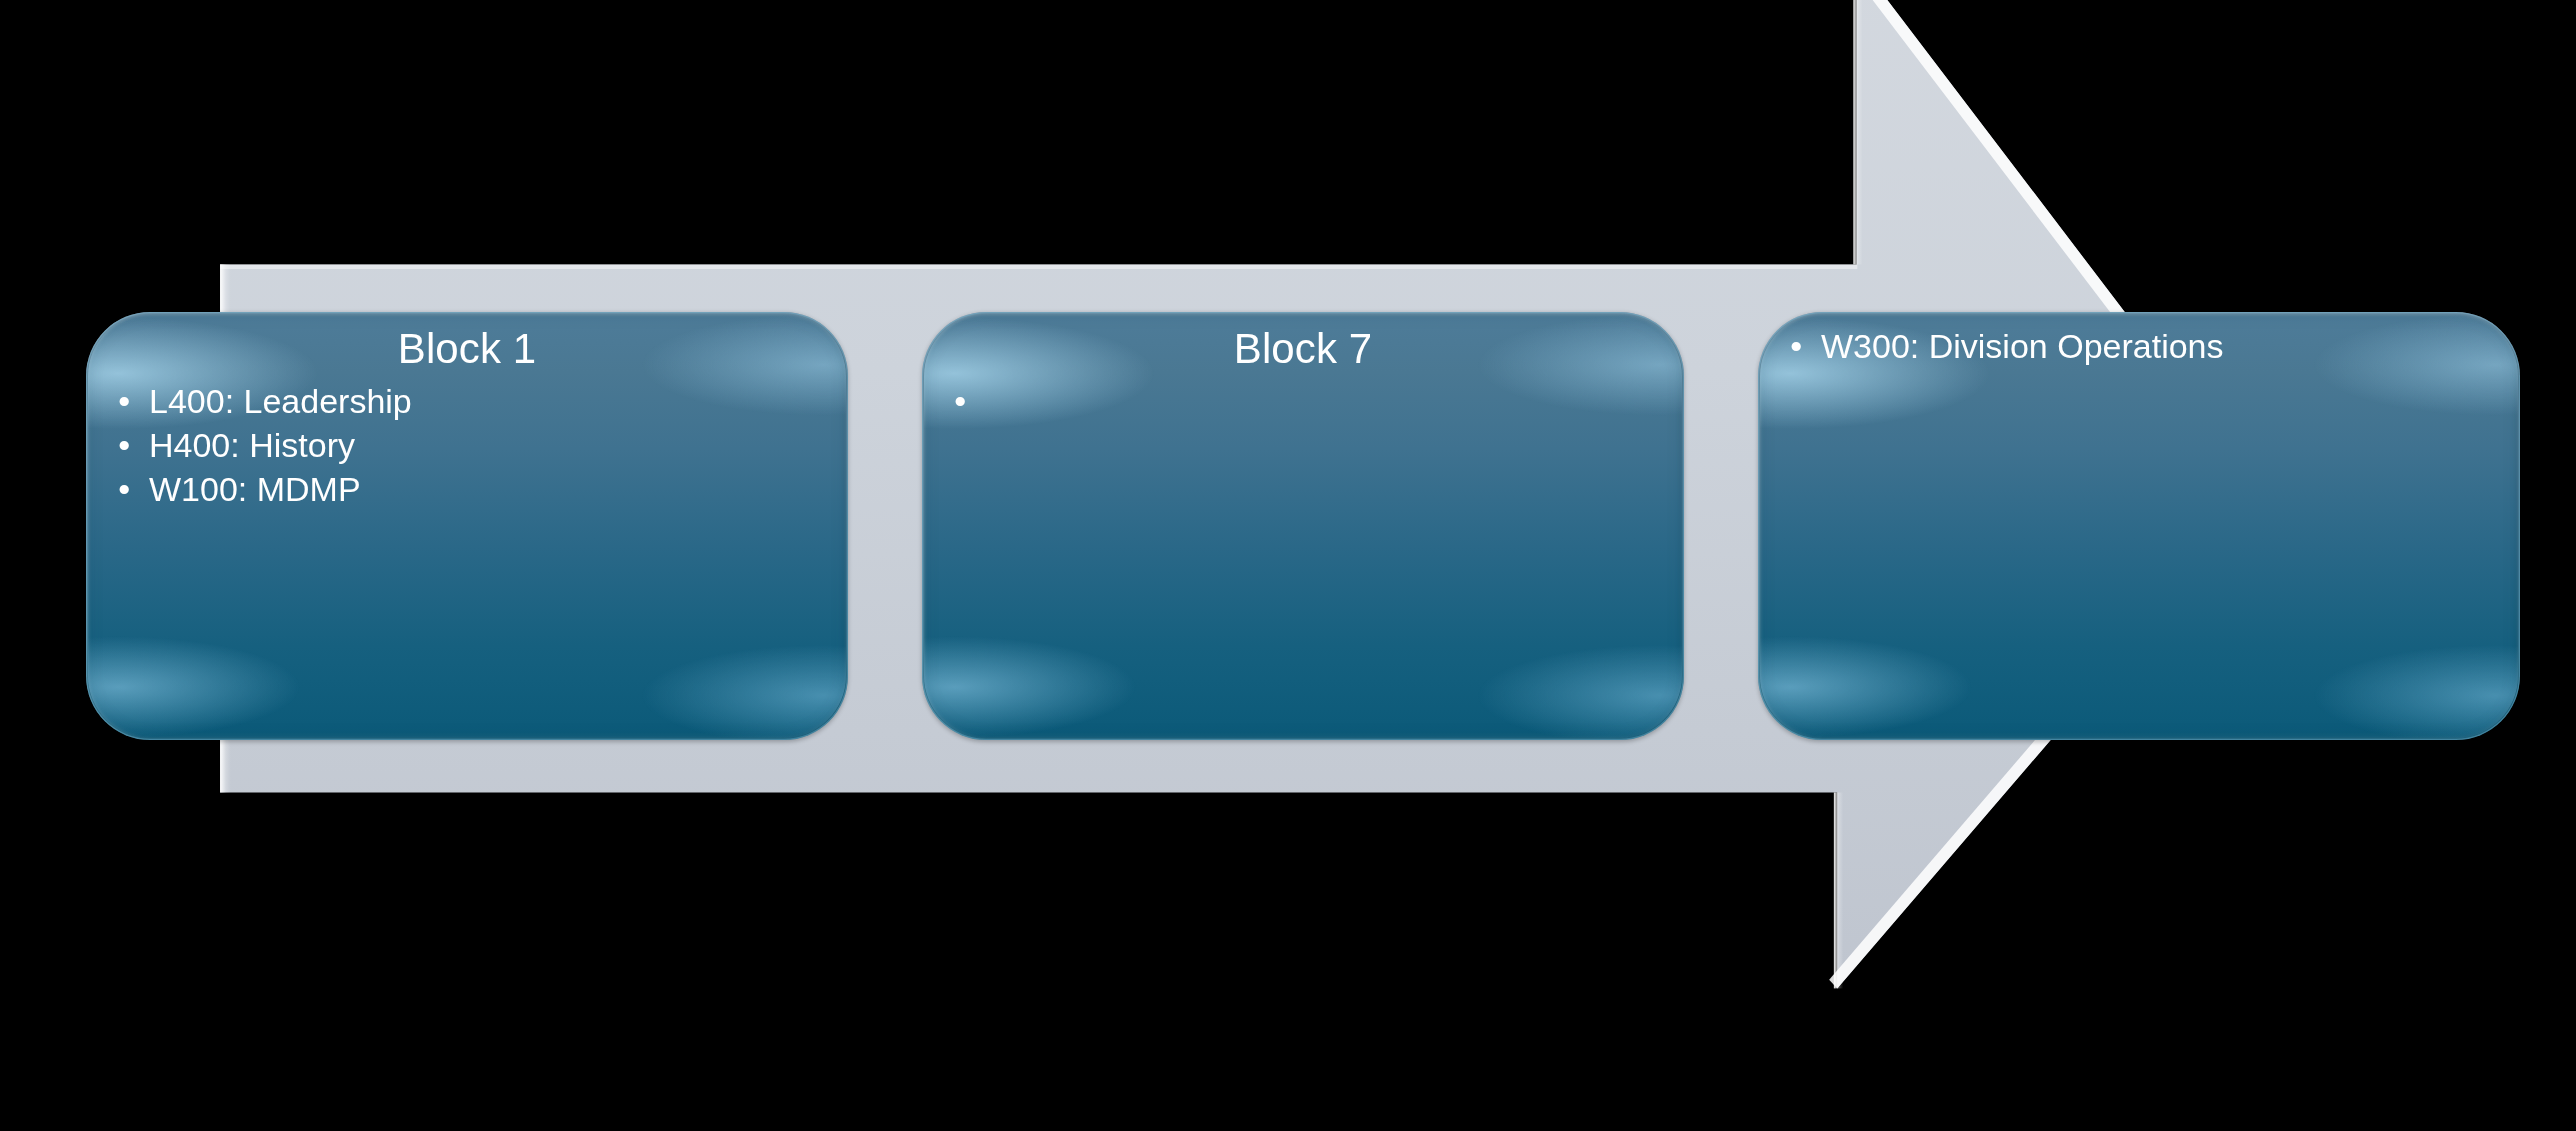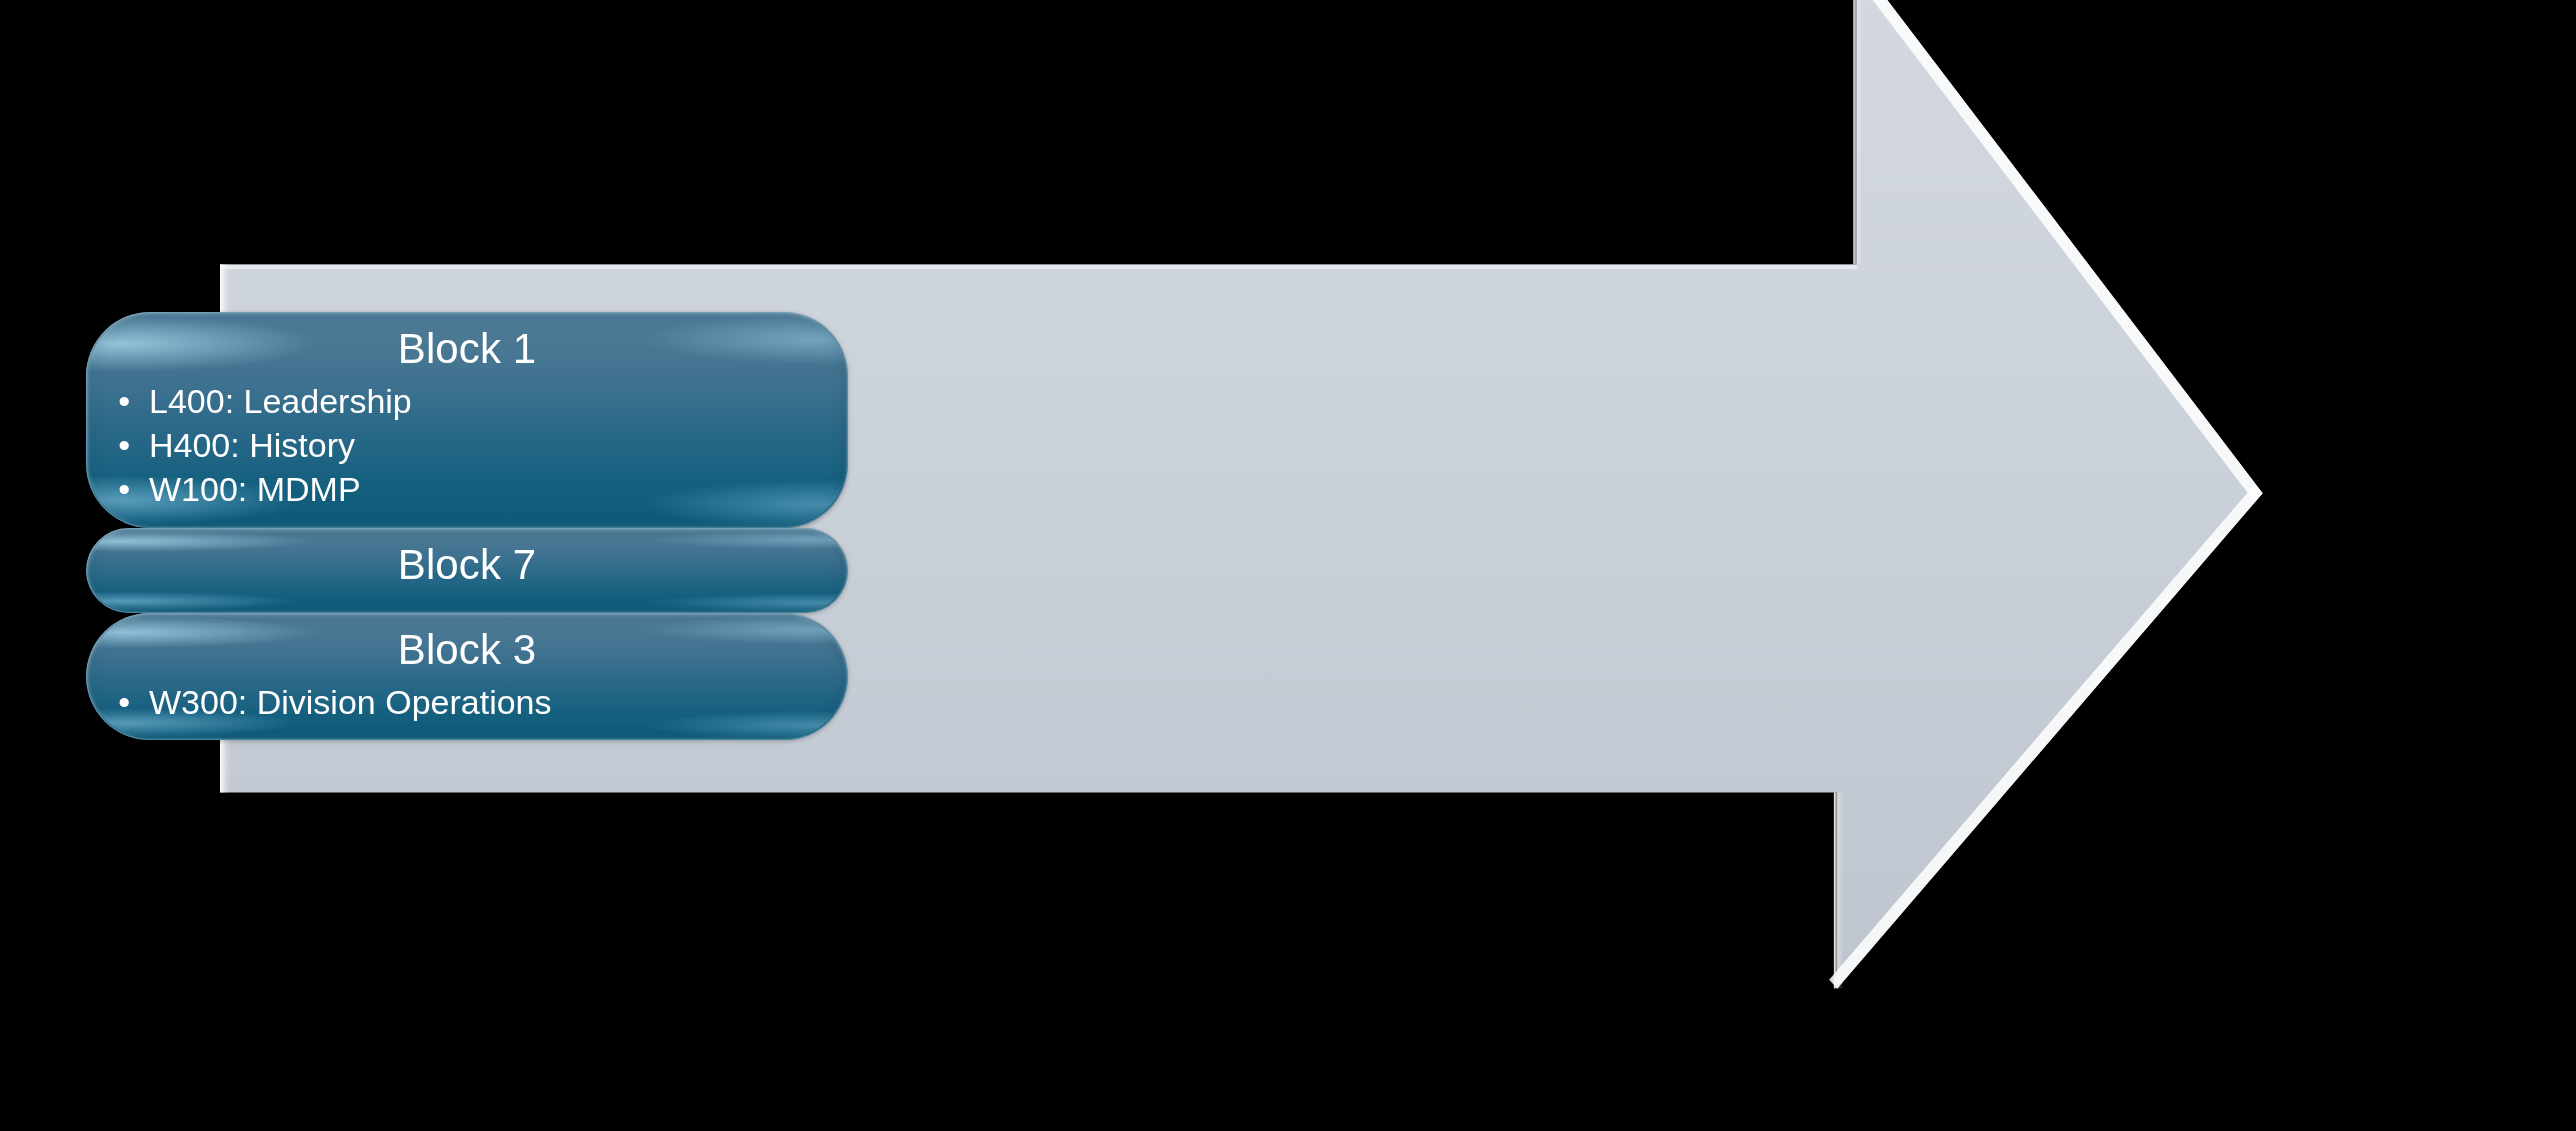--- a/index.html
+++ b/index.html
@@ -27,24 +27,23 @@
     width: 2576px;
     height: 1132px;
     display: block;
   }
 
   
   #blocks-row {
     position: absolute;
     left: 86px;
     top: 312px;
-    width: 1998px;
+    width: 2434px;
     height: 428px;
     display: flex;
-    flex-direction: column;
     justify-content: space-between;
     align-items: stretch;
   }
 
   .block-card {
     position: relative;
     width: 762px;
     border-radius: 64px;
     box-sizing: border-box;
     padding: 14.8px 31px 14.8px 31px;
@@ -201,21 +200,20 @@
         <ul class="block-list">
           <li>
             <span class="bullet-dot">•</span>
           </li>
         </ul>
       </div>
     </div>
 
     <div class="block-card" id="block-card-3">
       <div class="block-inner">
-        <div class="block-title">Block 3</div>
         <ul class="block-list">
           <li>
             <span class="bullet-dot">•</span>
             <span>W300: Division Operations</span>
           </li>
         </ul>
       </div>
     </div>
 
   </div>

